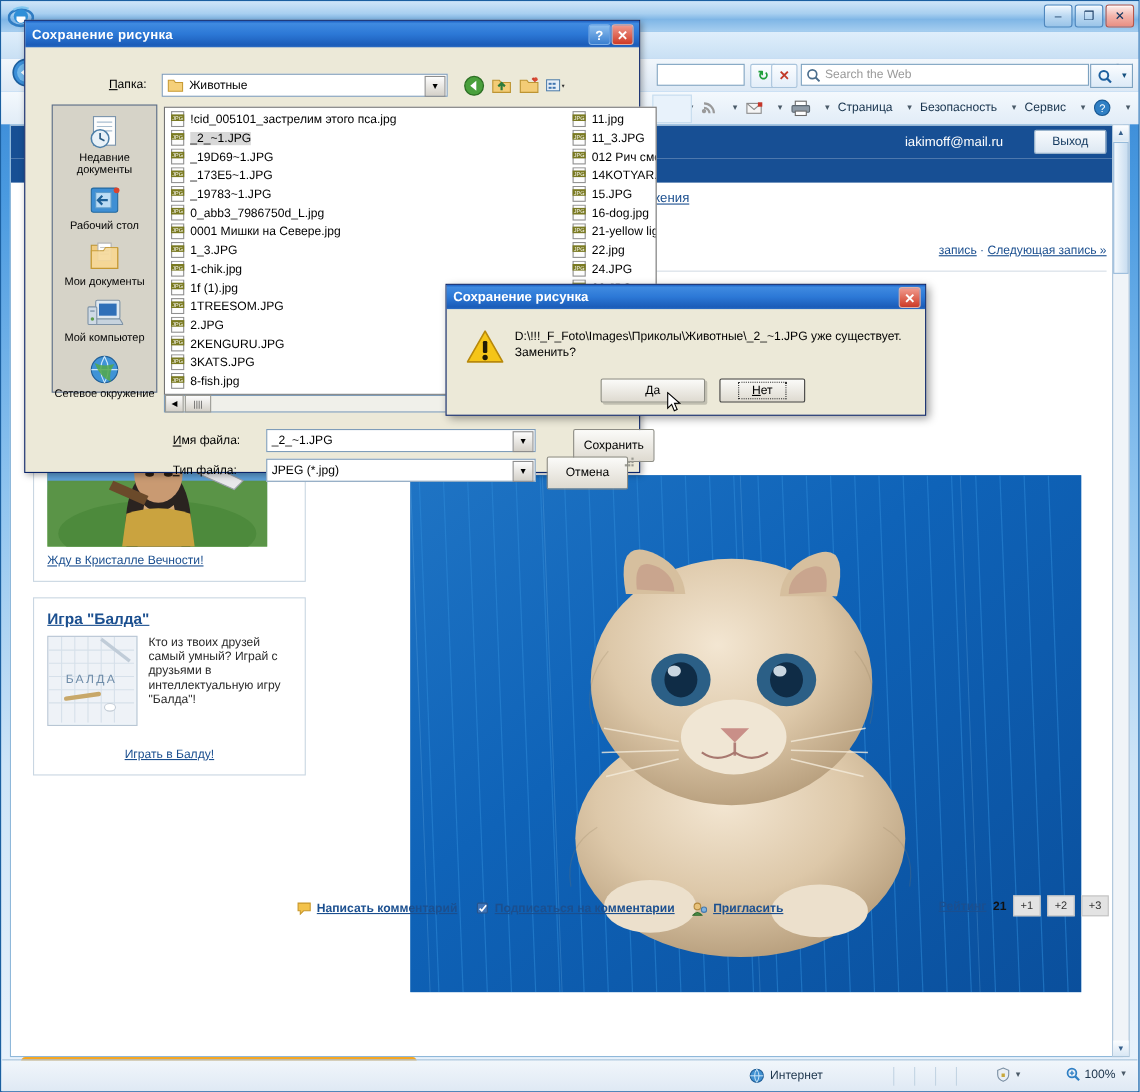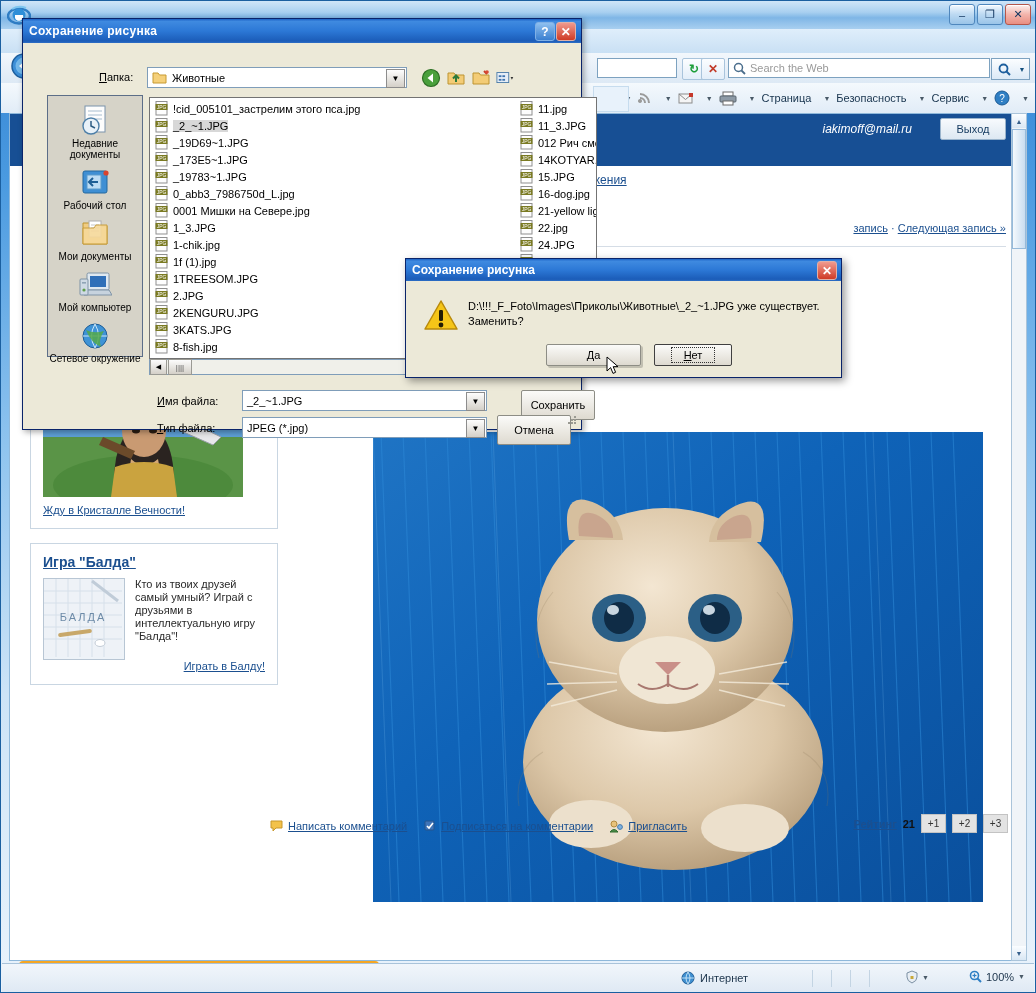--- a/index.html
+++ b/index.html
@@ -52,21 +52,21 @@
   .cmdicon{display:flex;align-items:center;gap:12px;margin-right:6px;}
   .caret{font-size:7px;color:#4a5a68;}
   .cmdtext{font-size:11px;color:#17334d;}
   
   #page{position:absolute;left:8px;top:112px;width:1012px;height:848px;background:#fff;
     border:1px solid #8fb8da;overflow:hidden;box-sizing:border-box;}
   
   #mru-top{position:absolute;left:0;top:0;width:1010px;height:30px;background:#174f94;}
   #mru-counter{position:absolute;left:188px;top:8px;color:#cfe2f5;font-size:11px;}
   #mru-counter b{color:#fff;text-decoration:underline;}
-  #mru-email{position:absolute;right:108px;top:8px;color:#fff;font-size:12px;font-style:italic;}
+  #mru-email{position:absolute;right:108px;top:8px;color:#fff;font-size:12px;}
   #mru-logout{position:absolute;right:14px;top:4px;width:64px;height:20px;
     background:linear-gradient(to bottom,#f7fafd,#dde8f2);border:1px solid #9ab4cc;border-radius:2px;
     display:flex;align-items:center;justify-content:center;font-size:11px;color:#13395f;}
   #mru-tabs{position:absolute;left:0;top:30px;width:1010px;height:22px;background:#174f94;
     display:flex;align-items:center;padding-left:196px;box-sizing:border-box;}
   .mru-tab{color:#fff;font-size:12px;padding:0 14px;position:relative;}
   .mru-tab.hot{background:#d40000;}
   .mru-tab.hot:after{content:"";position:absolute;right:-11px;top:0;border-left:11px solid #d40000;
     border-top:11px solid transparent;border-bottom:11px solid transparent;}
   .tab-sep{width:1px;height:12px;background:#4a7fba;}
@@ -89,27 +89,27 @@
   .navgap{height:8px;}
   .adbox{border:1px solid #c9d6e2;background:#fff;margin-top:14px;padding:10px 12px 12px 12px;}
   .adtitle{font-size:14px;font-weight:bold;color:#1b4f8f;text-decoration:underline;}
   #ad1-img{width:200px;height:118px;margin-top:7px;position:relative;overflow:hidden;
     background:linear-gradient(to bottom,#3f7fc0 0%,#6aa6d8 30%,#4f8f4a 62%,#6fae5a 100%);}
   .ad-link{display:block;margin-top:7px;color:#1b4f8f;font-size:11px;text-decoration:underline;}
   #ad2-row{display:flex;gap:10px;margin-top:8px;}
   #ad2-img{width:80px;height:80px;flex:none;background:#eef3f8;border:1px solid #b8c6d4;
     position:relative;overflow:hidden;}
   #ad2-text{font-size:11px;color:#2a2a2a;line-height:13px;}
-  #ad2-link{text-align:right;margin-top:0;}
+  #ad2-link{text-align:center;margin-top:20px;}
   #ad2-link a{color:#1b4f8f;font-size:11px;text-decoration:underline;}
   
   #photo{position:absolute;left:363px;top:318px;width:610px;height:470px;overflow:hidden;
     background:#0d63b5;}
   
-  #cbar{position:absolute;left:260px;top:700px;width:736px;height:24px;display:flex;align-items:center;gap:16px;}
+  #cbar{position:absolute;left:260px;top:700px;width:736px;height:24px;display:flex;align-items:center;gap:16px;font-weight:bold;}
   .cbar-item{display:flex;align-items:center;gap:5px;}
   .cbar-item a{color:#1b4f8f;font-size:11px;text-decoration:underline;}
   #rating{position:absolute;right:12px;top:700px;display:flex;align-items:center;gap:6px;}
   #rating a{color:#1b4f8f;font-size:11px;text-decoration:underline;font-weight:bold;}
   #rating .num{font-size:11px;font-weight:bold;color:#111;}
   .ratebtn{width:23px;height:17px;background:#e3e3e3;border:1px solid #c3c3c3;
     display:flex;align-items:center;justify-content:center;font-size:10px;color:#333;}
   
   #pgscroll{position:absolute;right:8px;top:112px;width:16px;height:848px;
     background:#f0f4f8;border:1px solid #aac4da;box-sizing:border-box;}

